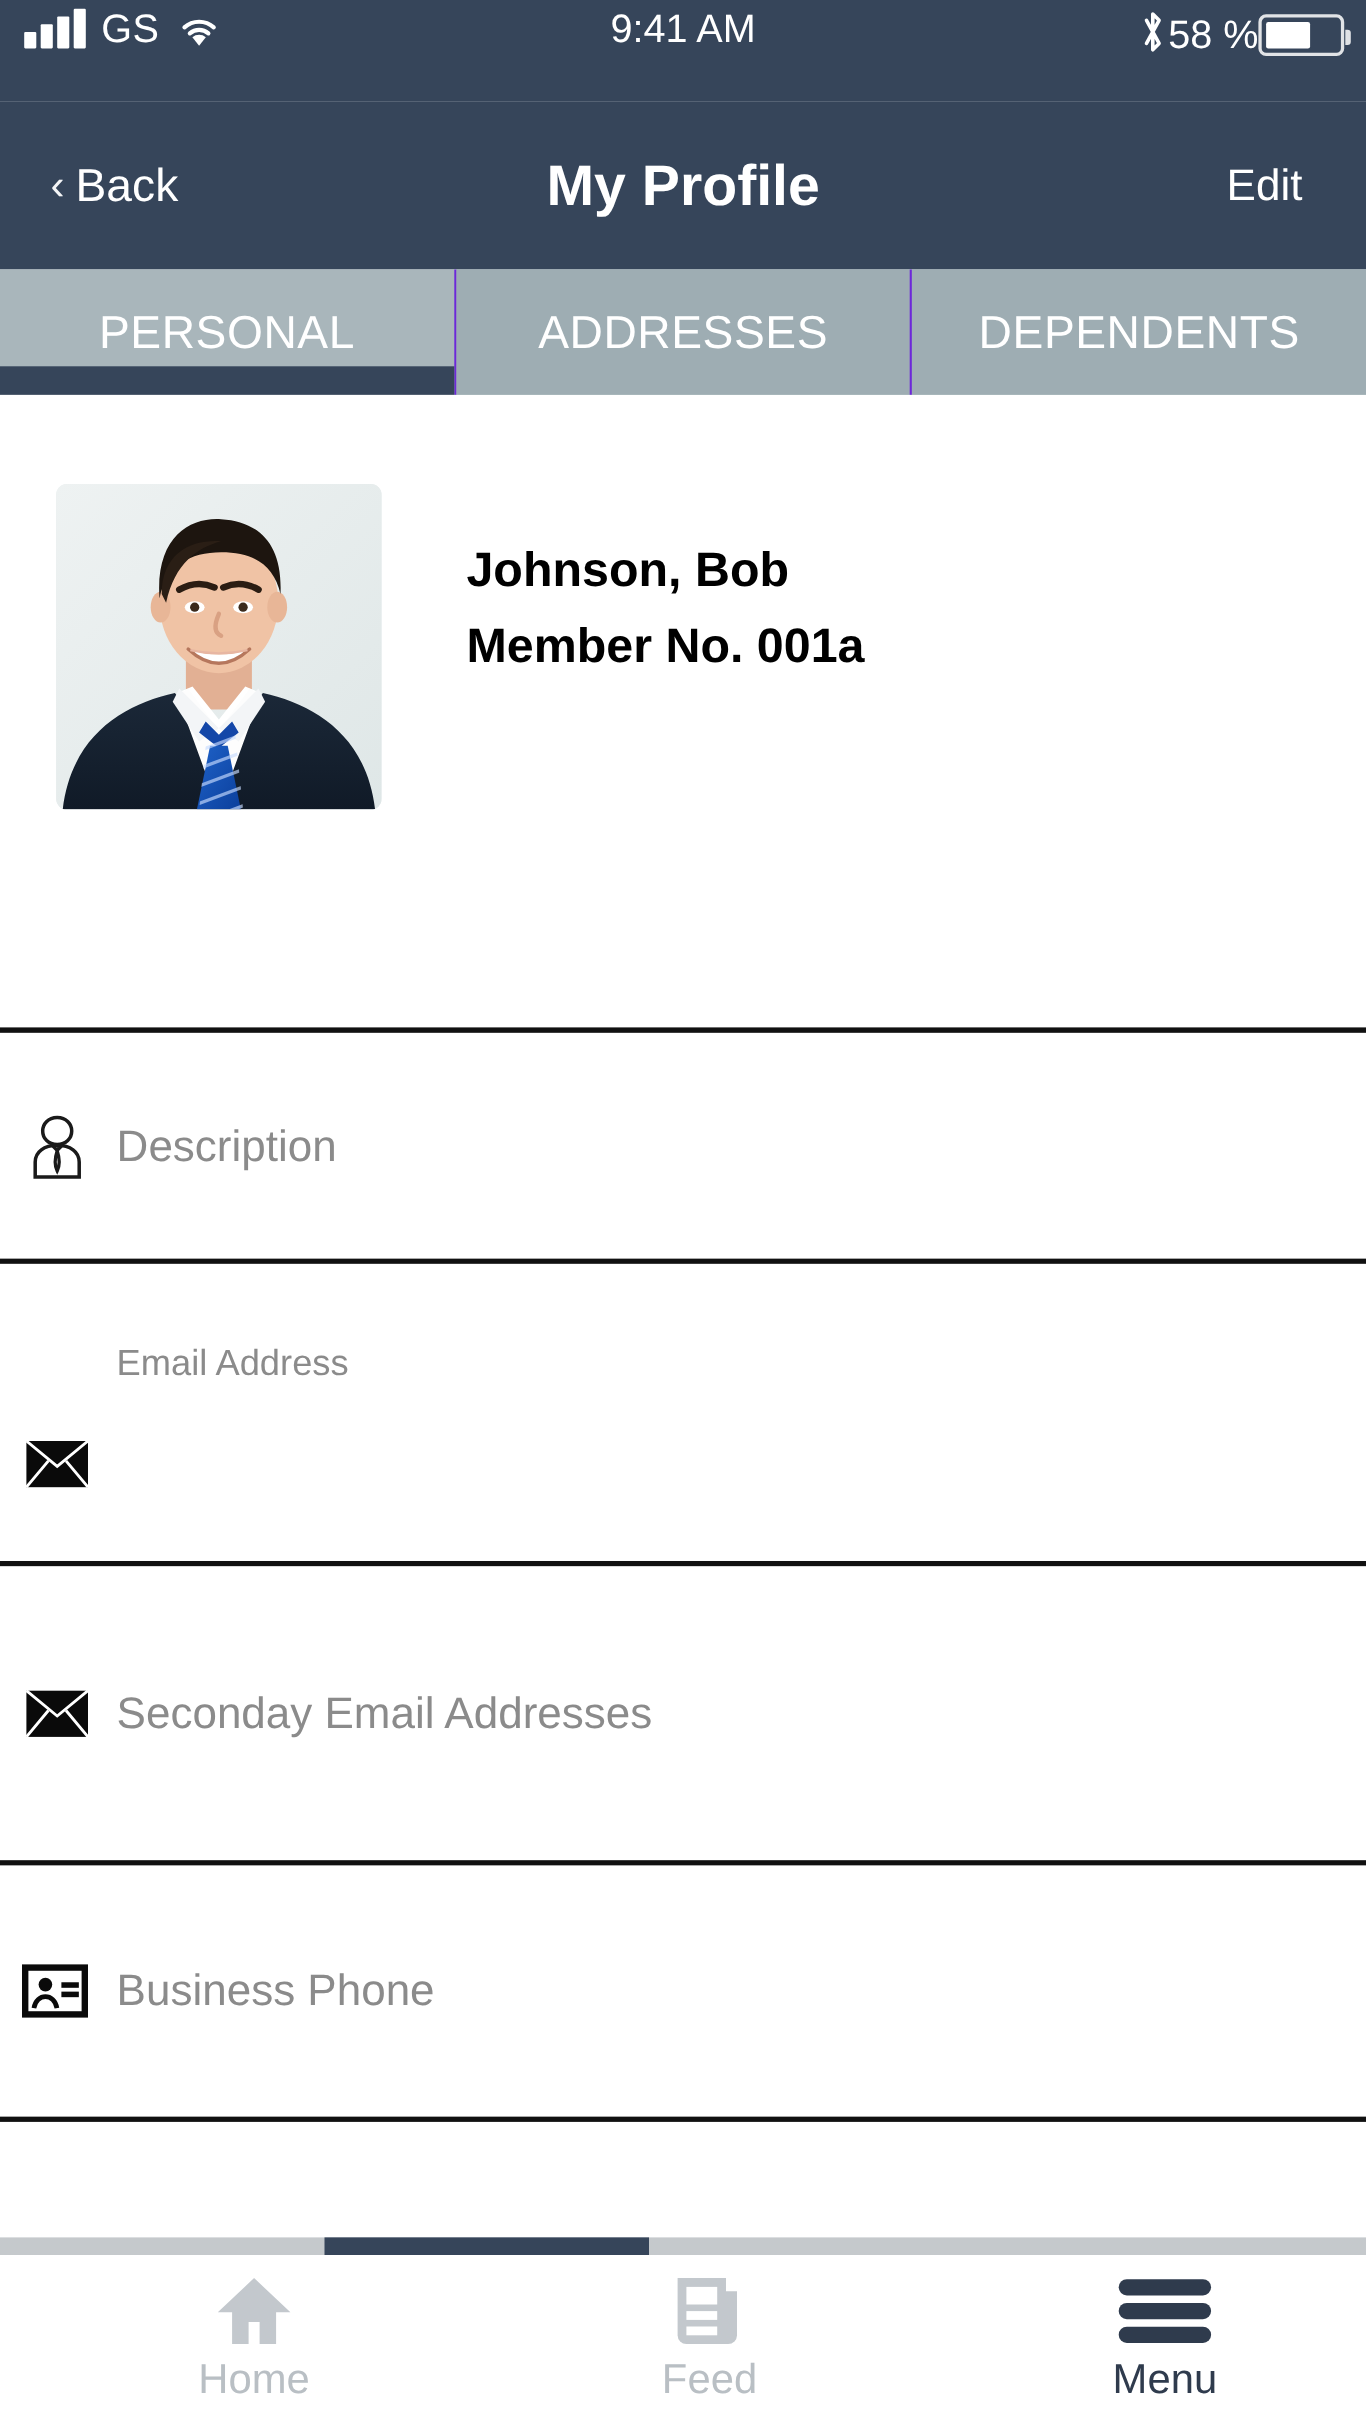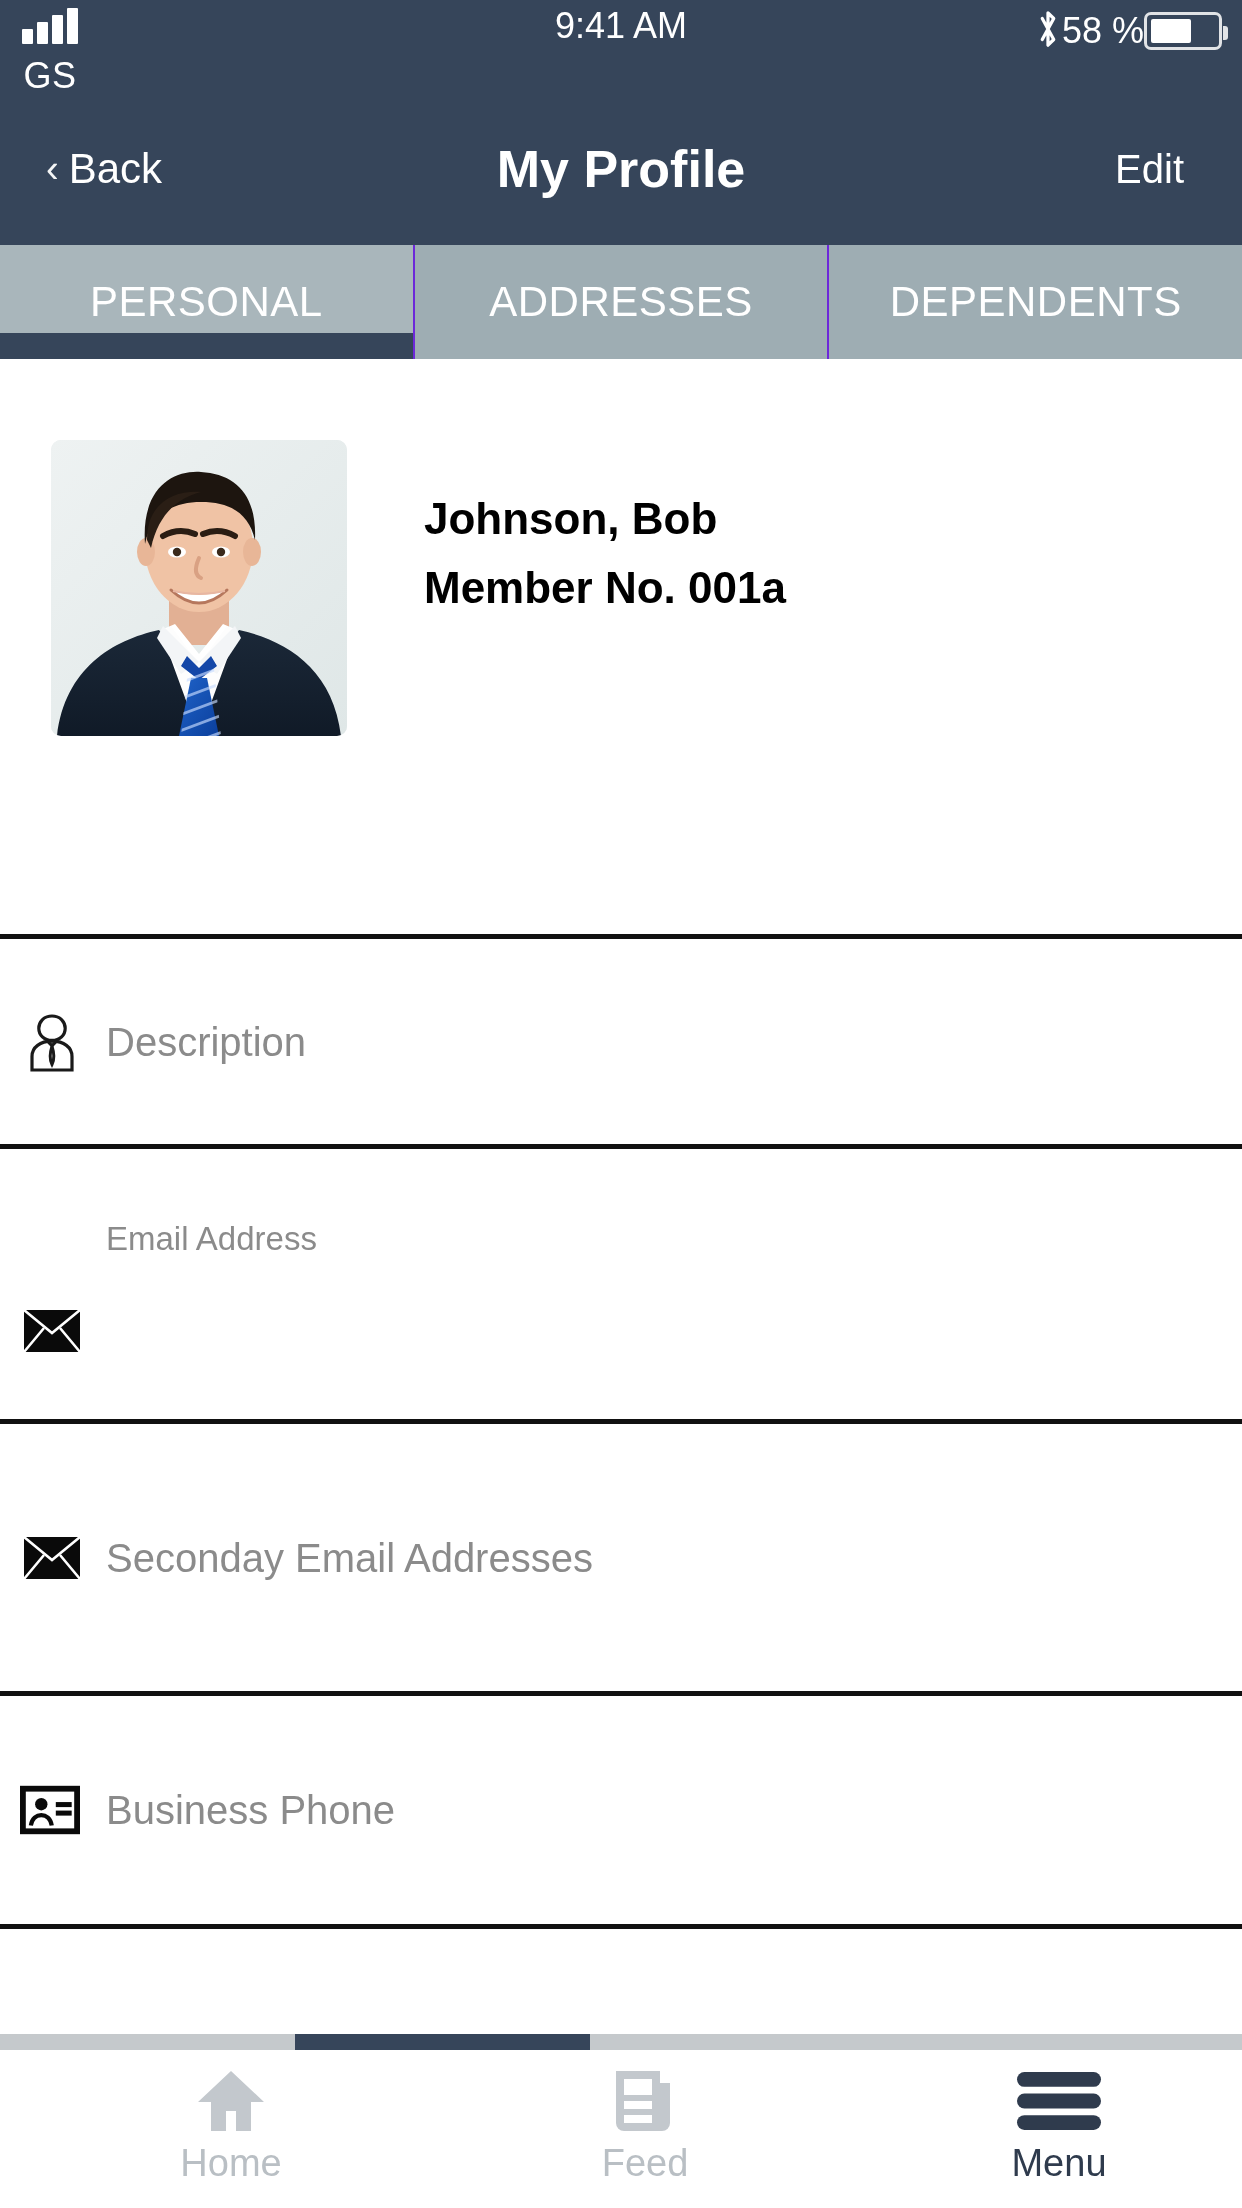--- a/index.html
+++ b/index.html
@@ -9,21 +9,21 @@
     font-family:"Liberation Sans", sans-serif;
     overflow:hidden;
   }
   .screen { position:relative; width:1242px; height:2208px; background:#fff; }
 
   
   .statusbar{
     position:absolute; top:0; left:0; width:1242px; height:92px;
     background:#36455a; color:#fff;
   }
-  .sb-left{ position:absolute; left:22px; top:8px; display:flex; align-items:center; gap:14px;flex-direction:column; }
+  .sb-left{ position:absolute; left:22px; top:8px; display:flex; align-items:flex-start; gap:14px; }
   .sig{ display:flex; align-items:flex-end; gap:4px; height:36px; }
   .sig i{ display:block; width:11px; background:#fff; border-radius:1px; }
   .sig i:nth-child(1){ height:15px; }
   .sig i:nth-child(2){ height:22px; }
   .sig i:nth-child(3){ height:29px; }
   .sig i:nth-child(4){ height:36px; }
   .carrier{ font-size:36px; letter-spacing:.5px; line-height:36px; }
   .sb-center{
     position:absolute; left:0; right:0; top:8px; text-align:center;
     font-size:36px; line-height:36px;

